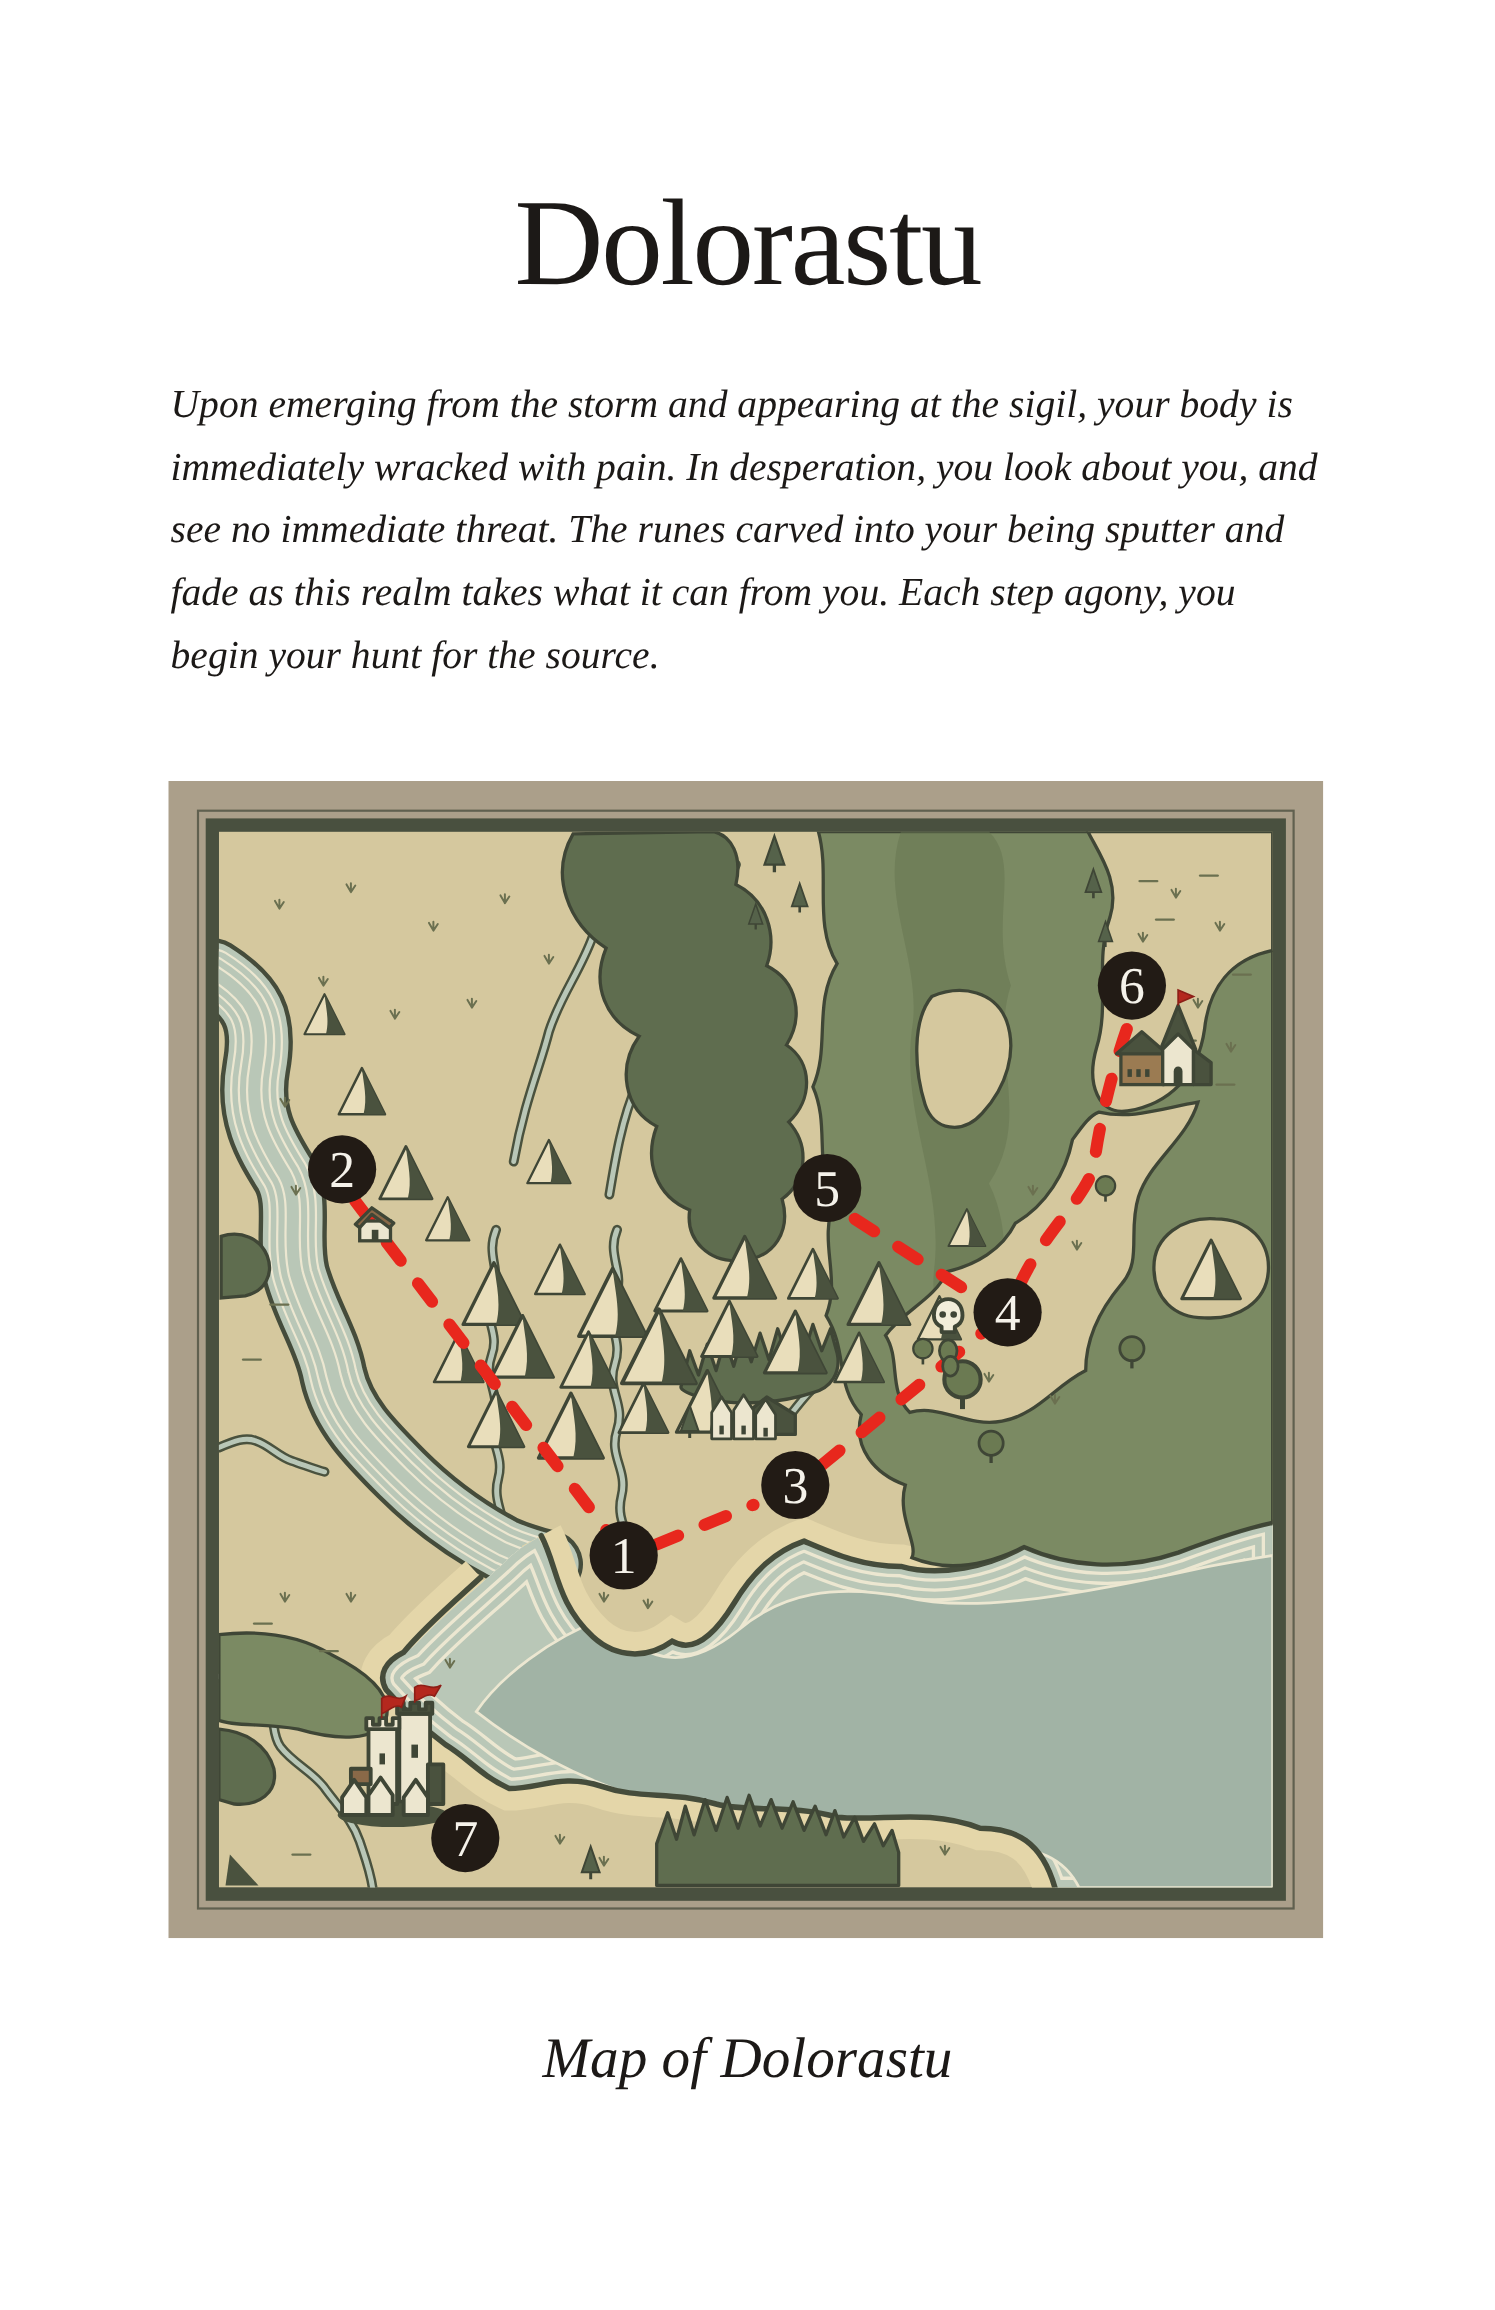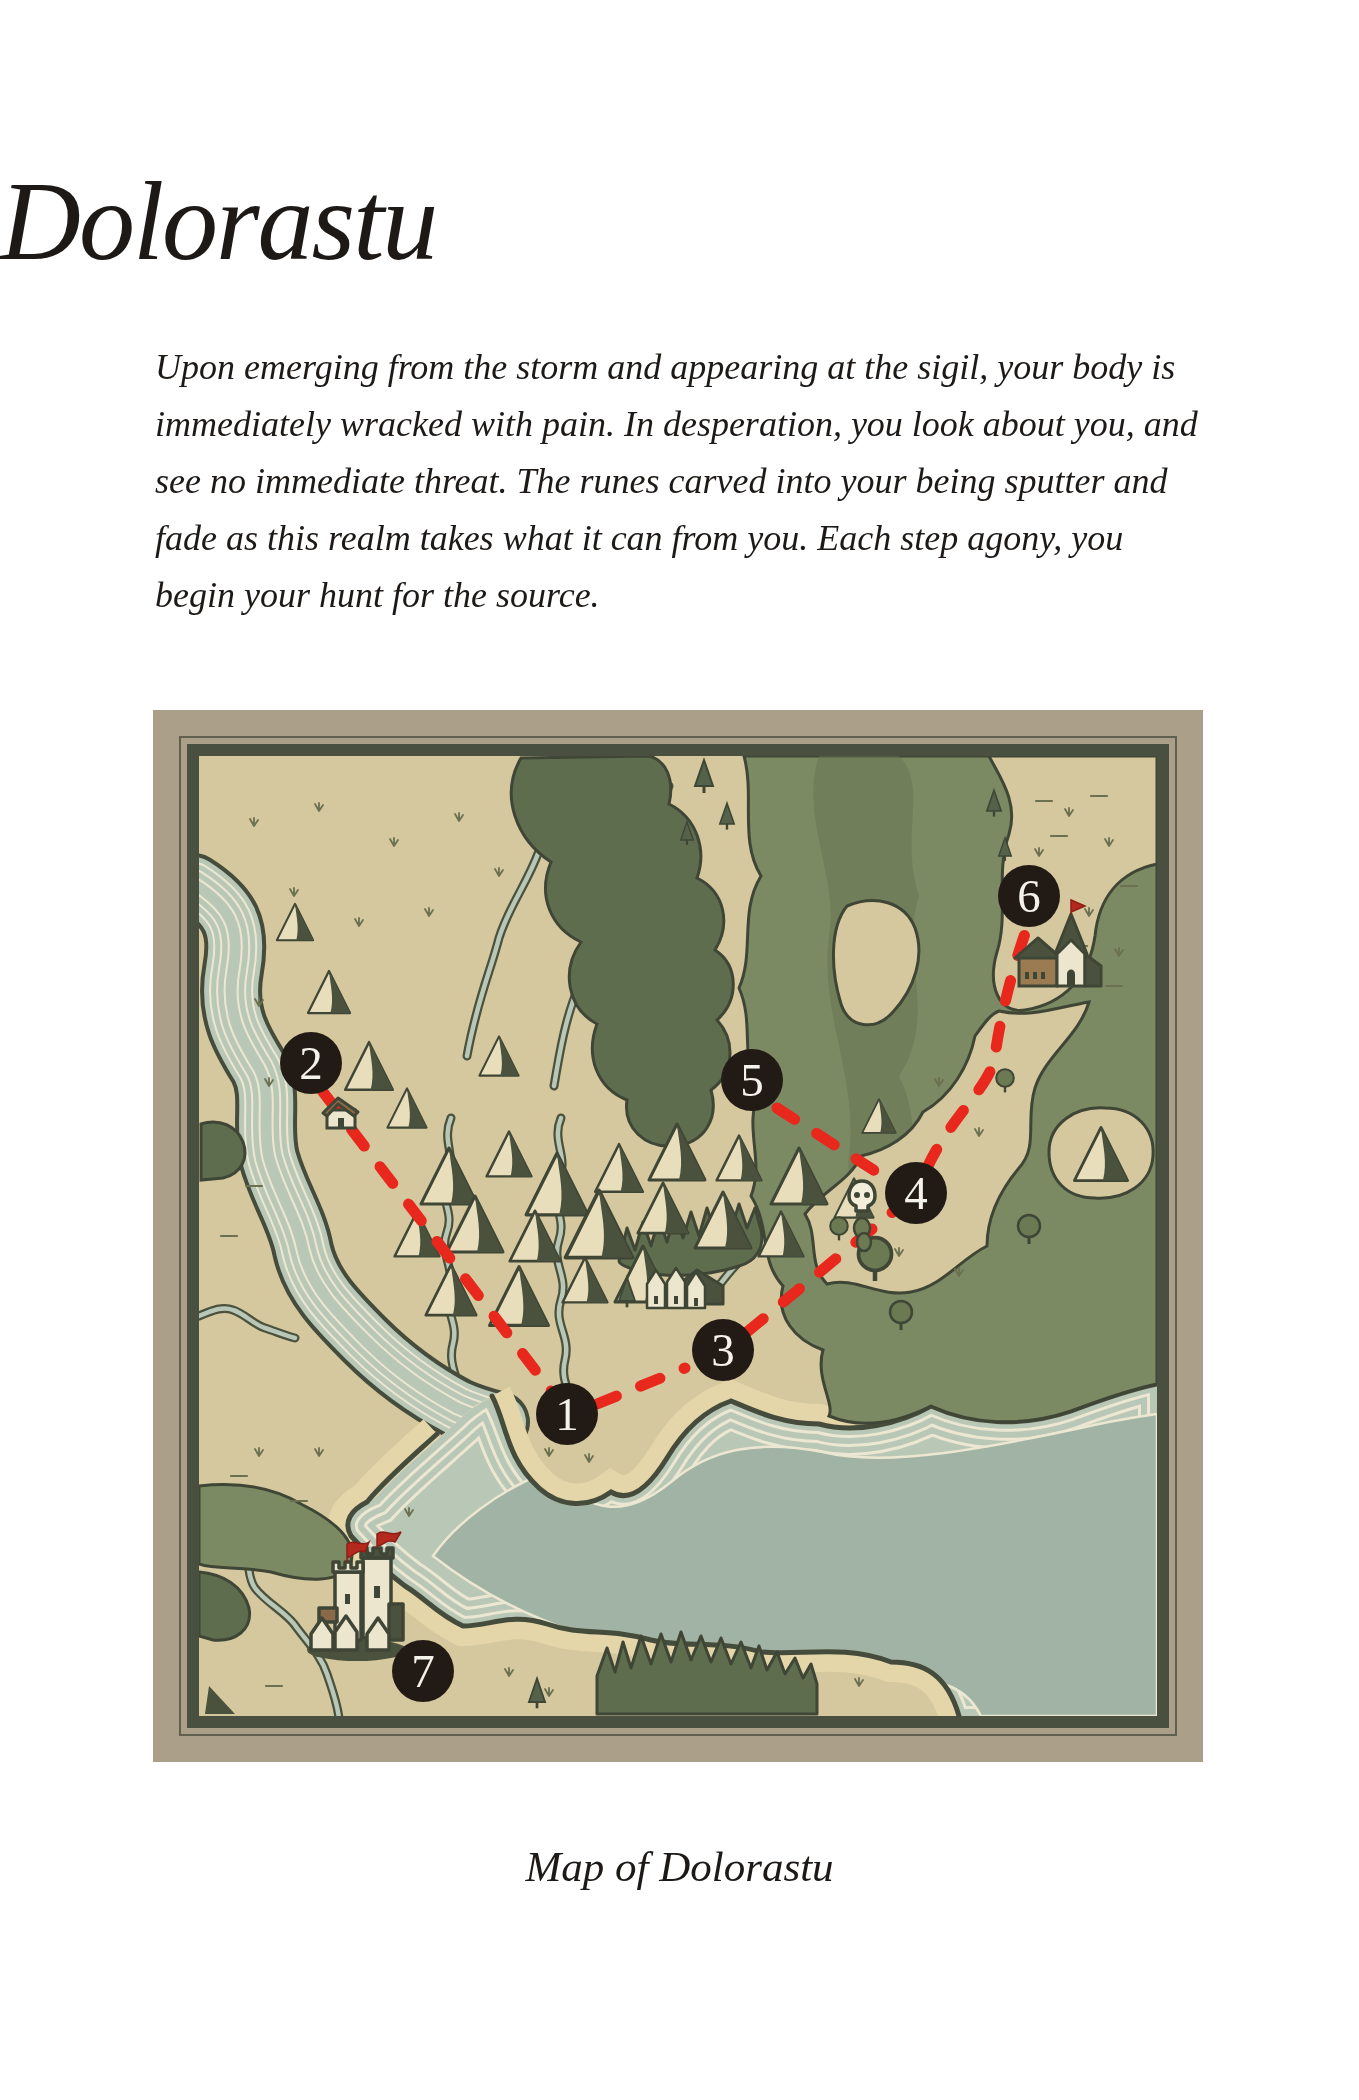--- a/index.html
+++ b/index.html
@@ -1,24 +1,24 @@
 <!DOCTYPE html>
 <html><head>
 <meta charset="utf-8">
 <style>
   html,body{margin:0;padding:0;background:#ffffff;}
   .page{position:relative;width:1359px;height:2100px;background:#ffffff;overflow:hidden;
         font-family:"Liberation Serif",serif;color:#1c1917;}
-  .title{position:absolute;top:88px;left:0;width:100%;text-align:left;
-         font-size:112px;font-weight:400;letter-spacing:-2px;line-height:1.05;font-style:italic;}
+  .title{position:absolute;top:88px;left:0;width:100%;text-align:center;
+         font-size:112px;font-weight:400;letter-spacing:-2px;line-height:1.05;}
   .intro{position:absolute;top:303px;left:155px;width:1055px;
          font-style:italic;font-size:36px;line-height:57px;}
   .map-frame{position:absolute;top:710px;left:153px;width:1050px;height:1052px;}
   .caption{position:absolute;top:1842px;left:0;width:100%;text-align:center;
-           font-style:italic;font-size:43px;}
+           font-style:italic;font-size:52px;}
   svg text.mnum{font-family:"Liberation Serif",serif;font-size:47px;fill:#f5f2ea;}
 </style>
 </head>
 <body>
 
 <div class="page">
 
   <h1 class="title">Dolorastu</h1>
 
   <p class="intro">Upon emerging from the storm and appearing at the sigil, your body is immediately wracked with pain. In desperation, you look about you, and see no immediate threat. The runes carved into your being sputter and fade as this realm takes what it can from you. Each step agony, you begin your hunt for the source.</p>

